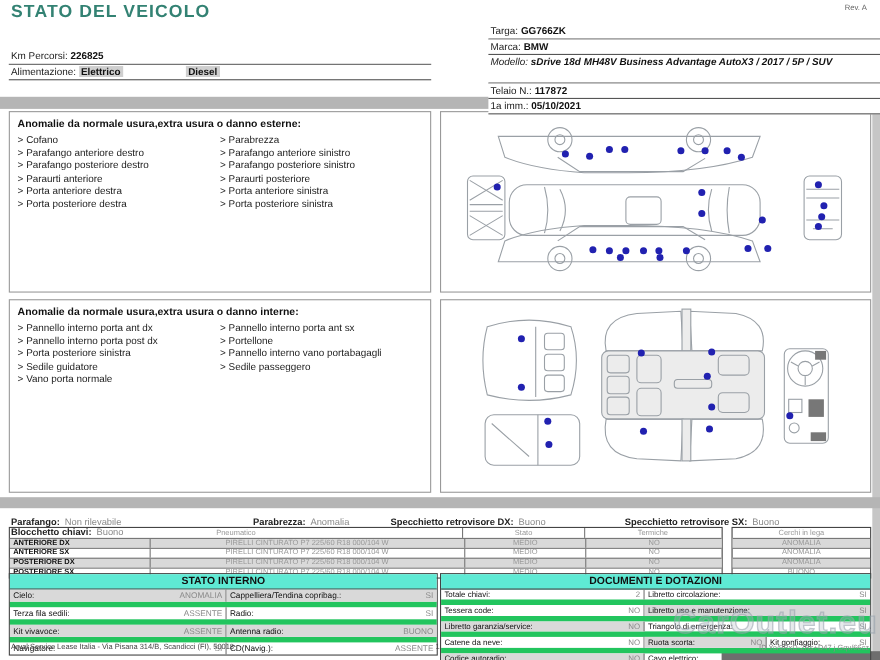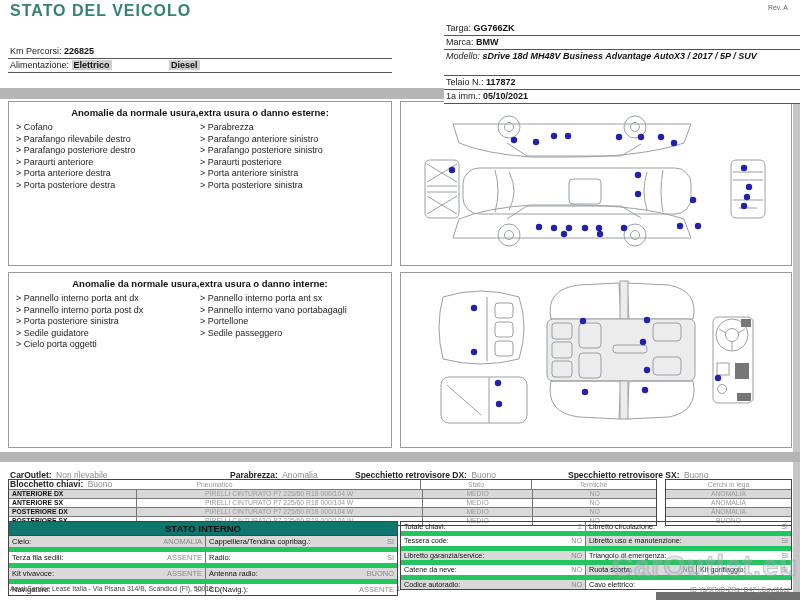--- a/index.html
+++ b/index.html
@@ -22,21 +22,21 @@
   #bar2{top:452px;height:10px;}
   .edge-right{left:793px;top:100px;width:7px;height:497px;background:#c6c6c6;}
   .edge-bottom{left:656px;top:592px;width:144px;height:8px;background:#6e6e6e;}
 
   
   .panel{border:1px solid #999;background:#fff;}
   #ext-text{left:8px;top:101px;width:382px;height:163px;}
   #ext-diag{left:400px;top:101px;width:390px;height:163px;}
   #int-text{left:8px;top:272px;width:382px;height:174px;}
   #int-diag{left:400px;top:272px;width:390px;height:174px;}
-  .panel-title{margin:5px 7px 4px 7px;font-size:9.5px;font-weight:bold;text-align:center;}
+  .panel-title{margin:5px 7px 4px 7px;font-size:9.5px;font-weight:bold;}
   .item-cols{display:flex;padding:0 7px;justify-content:flex-end;}
   .item-col{width:50%;}
   .ditem{font-size:9px;line-height:11.5px;color:#222;}
   .ditem::before{content:"> ";}
 
   svg{display:block;}
   .cline{stroke:#9aa0a6;stroke-width:1;fill:none;}
   .cfill{stroke:#9aa0a6;stroke-width:1;fill:#ececec;}
   .cdark{fill:#777;stroke:none;}
 
@@ -56,21 +56,21 @@
   .tc.spec{width:286px;color:#999;border-left:1px solid #777;}
   .tc.st{width:110px;color:#999;border-left:1px solid #777;}
   .tc.te{width:123px;color:#999;border-left:1px solid #777;}
   .tc.full{width:100%;color:#999;}
   .rowg{background:#d9d9d9;}
 
   
   .btable{border:1px solid #444;font-size:7.5px;}
   #stato-interno{left:8px;top:521px;width:388px;}
   #documenti{left:400px;top:521px;width:390px;}
-  .bhead{height:13px;line-height:13px;text-align:center;font-weight:bold;font-size:9.5px;background:#0f766e;border-bottom:1px solid #444;}
+  .bhead{height:13px;line-height:13px;text-align:center;font-weight:bold;font-size:9.5px;background:#5eead4;border-bottom:1px solid #444;}
   .brow{display:flex;height:11px;line-height:11px;border-bottom:5px solid #22c55e;}
   .brow:last-child{border-bottom:none;}
   .bcell{display:flex;justify-content:space-between;padding:0 3px;overflow:hidden;white-space:nowrap;}
   .bcell .v{color:#8a8a8a;}
   .si-l{width:190px;border-right:1px solid #777;}
   .si-r{flex:1;text-align:center;}
   .doc-l{width:178px;border-right:1px solid #777;}
   .doc-r{flex:1;}
   .doc-m{width:104px;border-right:1px solid #777;}
   .doc-r2{flex:1;}
@@ -133,21 +133,21 @@
   <div id="bar1" class="abs graybar"></div>
   <div id="bar2" class="abs graybar"></div>
   <div class="abs edge-right"></div>
   <div class="abs edge-bottom"></div>
 
   <div id="ext-text" class="abs panel">
     <div class="panel-title">Anomalie da normale usura,extra usura o danno esterne:</div>
     <div class="item-cols">
       <div class="item-col">
         <div class="ditem">Cofano</div>
-        <div class="ditem">Parafango rilevabile destro</div>
+        <div class="ditem">Parafango anteriore destro</div>
         <div class="ditem">Parafango posteriore destro</div>
         <div class="ditem">Paraurti anteriore</div>
         <div class="ditem">Porta anteriore destra</div>
         <div class="ditem">Porta posteriore destra</div>
       </div>
       <div class="item-col">
         <div class="ditem">Parabrezza</div>
         <div class="ditem">Parafango anteriore sinistro</div>
         <div class="ditem">Parafango posteriore sinistro</div>
         <div class="ditem">Paraurti posteriore</div>
@@ -218,26 +218,26 @@
   </div>
 
   <div id="int-text" class="abs panel">
     <div class="panel-title">Anomalie da normale usura,extra usura o danno interne:</div>
     <div class="item-cols">
       <div class="item-col">
         <div class="ditem">Pannello interno porta ant dx</div>
         <div class="ditem">Pannello interno porta post dx</div>
         <div class="ditem">Porta posteriore sinistra</div>
         <div class="ditem">Sedile guidatore</div>
-        <div class="ditem">Cielo porta oggetti</div>
+        <div class="ditem">Vano porta normale</div>
       </div>
       <div class="item-col">
         <div class="ditem">Pannello interno porta ant sx</div>
+        <div class="ditem">Portellone</div>
         <div class="ditem">Pannello interno vano portabagagli</div>
-        <div class="ditem">Portellone</div>
         <div class="ditem">Sedile passeggero</div>
       </div>
     </div>
   </div>
 
   <div id="int-diag" class="abs panel">
     <svg width="388" height="172" viewBox="0 0 388 172">
 
       <path class="cline" d="M42,24 Q80,12 118,24 Q128,54 118,86 Q80,96 42,86 Q34,54 42,24 Z"></path>
       <path class="cline" d="M86,24 L86,88"></path>
@@ -285,21 +285,21 @@
           <circle cx="242" cy="69" r="3.2" fill="#2121b0"></circle>
           <circle cx="246" cy="97" r="3.2" fill="#2121b0"></circle>
           <circle cx="184" cy="119" r="3.2" fill="#2121b0"></circle>
           <circle cx="244" cy="117" r="3.2" fill="#2121b0"></circle>
           <circle cx="317" cy="105" r="3.2" fill="#2121b0"></circle>
         </g>
     </svg>
   </div>
 
   <div class="abs" style="left:10px;top:464px;">
-    <span class="sumlbl">CarOutlet:</span>
+    <span class="sumlbl">Parafango:</span>
     <span class="sumval">Non rilevabile</span>
   </div>
   <div class="abs" style="left:10px;top:473px;">
     <span class="sumlbl">Blocchetto chiavi:</span>
     <span class="sumval">Buono</span>
   </div>
   <div class="abs" style="left:230px;top:464px;">
     <span class="sumlbl">Parabrezza:</span>
     <span class="sumval">Anomalia</span>
   </div>
@@ -400,20 +400,21 @@
           <span class="v">SI</span>
         </div>
       <div class="bcell si-r">
           <span>CD(Navig.):</span>
           <span class="v">ASSENTE</span>
         </div>
     </div>
   </div>
 
   <div id="documenti" class="abs btable">
+    <div class="bhead">DOCUMENTI E DOTAZIONI</div>
     <div class="brow drow">
       <div class="bcell doc-l">
           <span>Totale chiavi:</span>
           <span class="v">2</span>
         </div>
       <div class="bcell doc-r">
           <span>Libretto circolazione:</span>
           <span class="v">SI</span>
         </div>
     </div>

